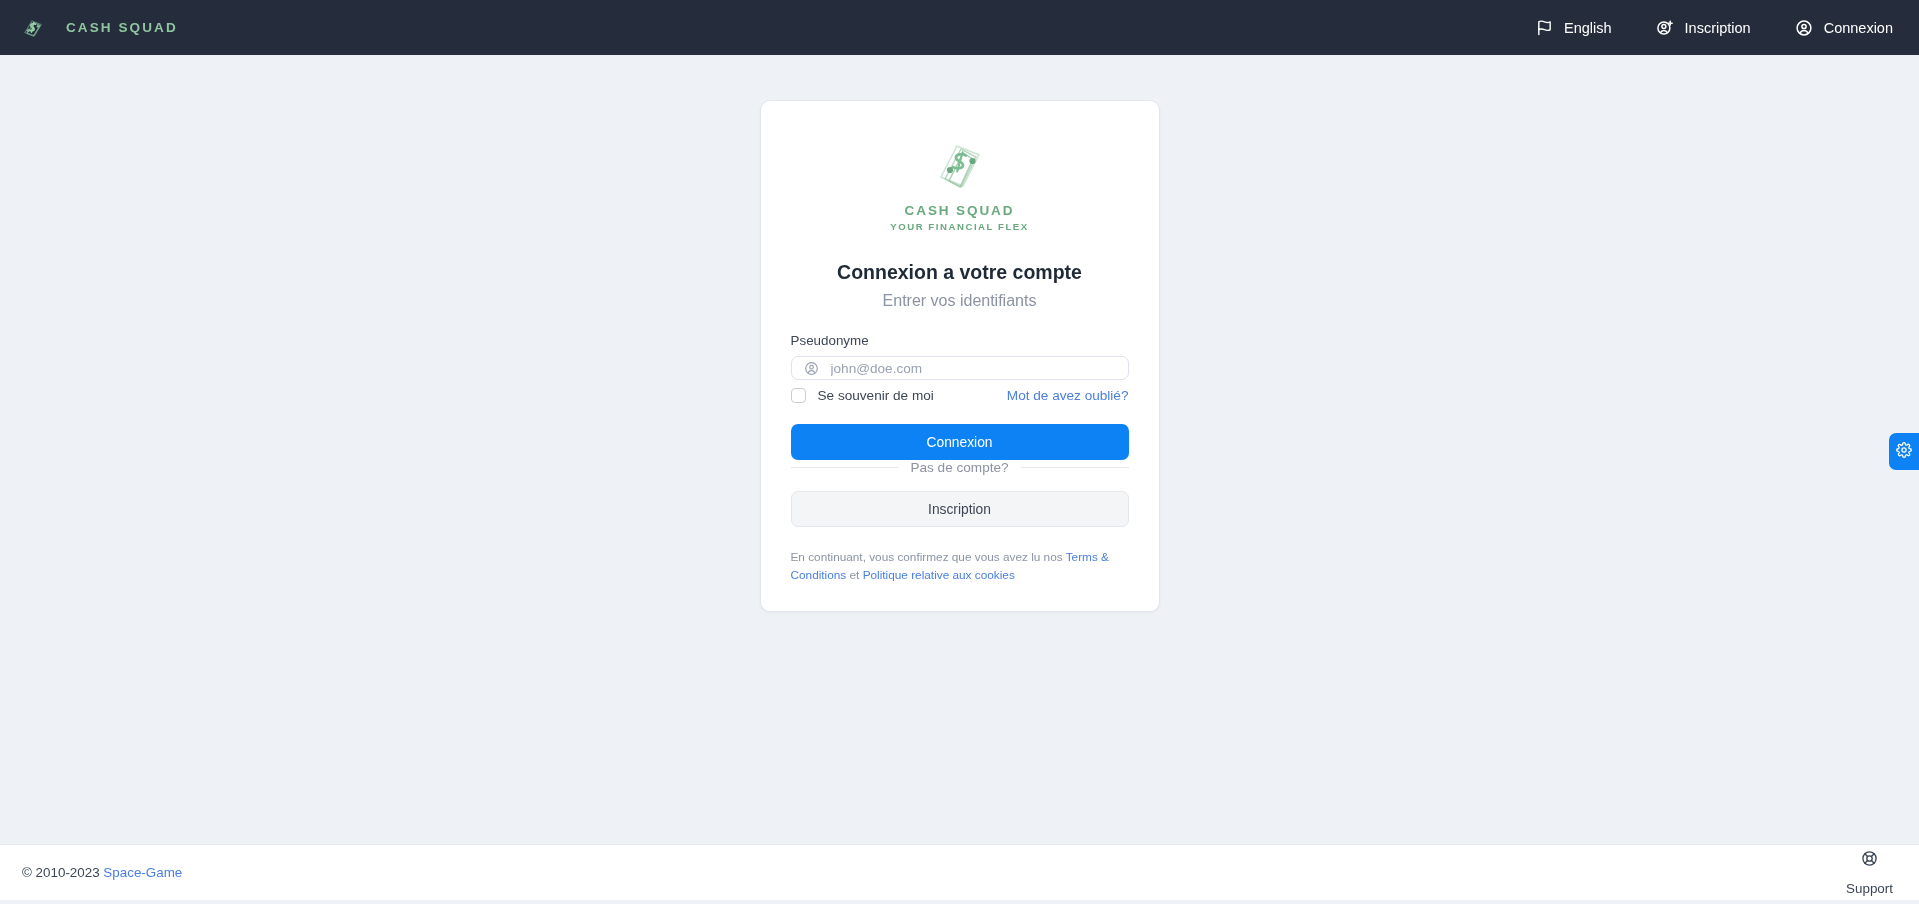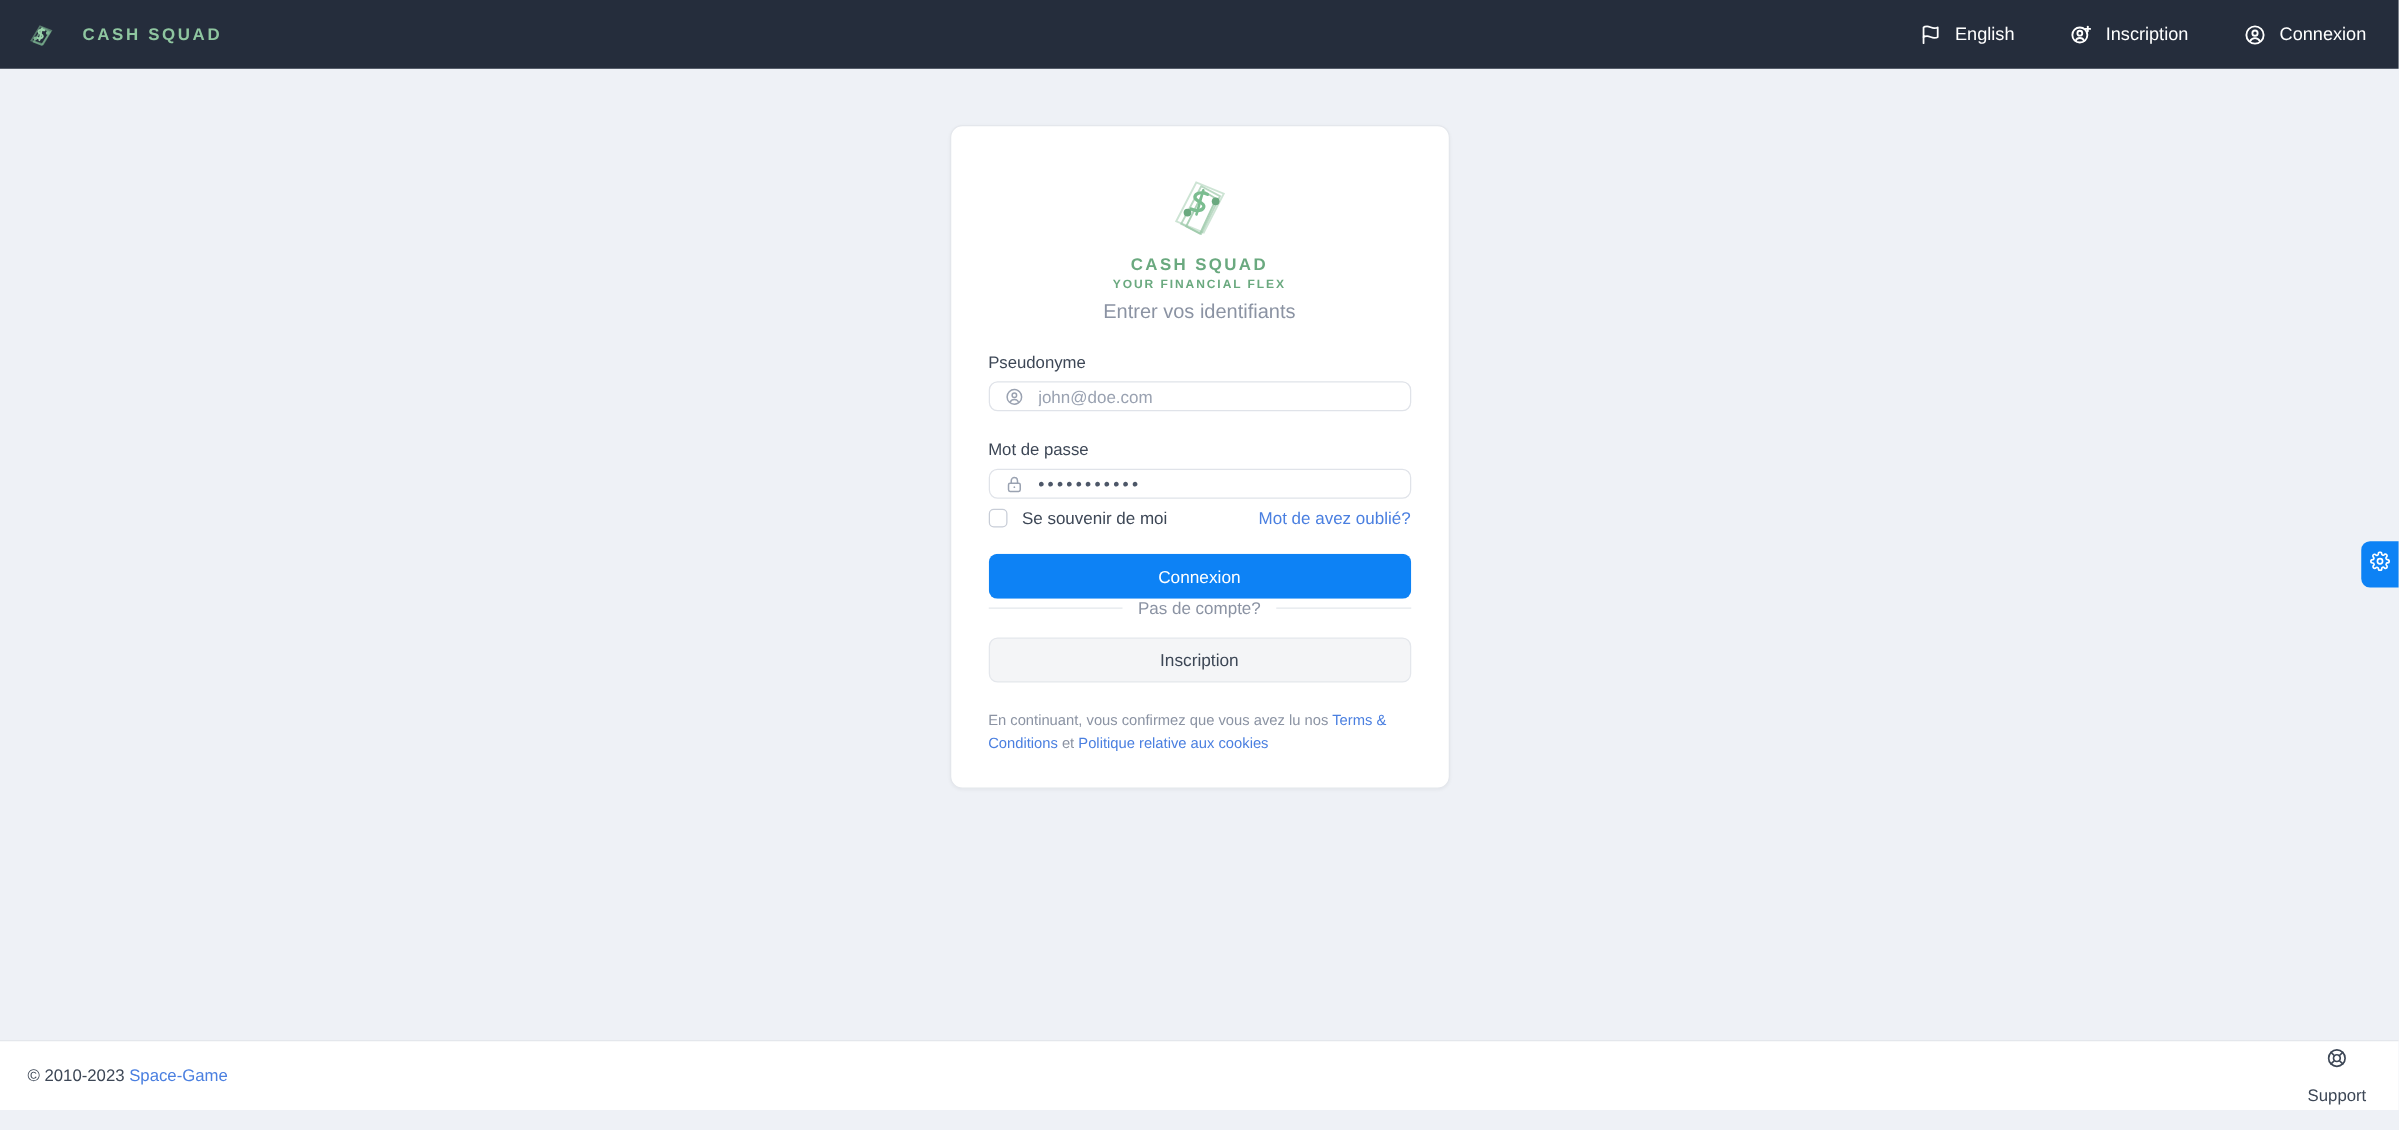--- a/index.html
+++ b/index.html
@@ -239,21 +239,21 @@
   .terms a {
     color: #4a7fe0;
     text-decoration: none;
     cursor: pointer;
   }
 
   
   .footer {
     position: absolute;
     left: 0;
-    bottom: 16px;
+    bottom: 4px;
     width: 100%;
     height: 56px;
     background: #ffffff;
     border-top: 1px solid #e4e7ec;
     display: flex;
     align-items: center;
     justify-content: space-between;
     padding: 0 26px 0 22px;
   }
 
@@ -356,49 +356,37 @@
           <path d="M37 18.5c-4.6-2.4-9.6-1.2-10.1 1.9-.6 3.6 7.8 4.2 7.2 7.9-.5 3.1-5.6 4.3-10.2 1.9" fill="none" stroke="#7bbd90" stroke-width="2.6" stroke-linecap="round"></path>
           <path d="M33.6 15.2 L28.2 34.5" fill="none" stroke="#7bbd90" stroke-width="2.1" stroke-linecap="round"></path>
           <circle cx="21" cy="33" r="3.1" fill="#6aa97f"></circle>
           <circle cx="43.5" cy="24" r="3.1" fill="#6aa97f"></circle>
         </svg>
       </span>
       <div class="logo-word">CASH SQUAD</div>
       <div class="logo-tag">YOUR FINANCIAL FLEX</div>
     </div>
 
+    <div class="card-title">Connexion a votre compte</div>
     <div class="card-sub">Entrer vos identifiants</div>
 
     <div class="field">
       <div class="field-label">Pseudonyme</div>
       <div class="input-wrap">
         <span class="input-icon">
           <svg width="15" height="15" viewBox="0 0 24 24" fill="none" stroke="currentColor" stroke-width="1.9" stroke-linecap="round" stroke-linejoin="round">
             <circle cx="12" cy="12" r="9.3"></circle>
             <circle cx="12" cy="10" r="2.9"></circle>
             <path d="M6.6 18.8c1-2.3 3-3.4 5.4-3.4s4.4 1.1 5.4 3.4"></path>
           </svg>
         </span>
         <input type="text" placeholder="john@doe.com" style="">
       </div>
     </div>
 
-    <div class="field">
-      <div class="field-label">Mot de passe</div>
-      <div class="input-wrap">
-        <span class="input-icon">
-          <svg width="15" height="15" viewBox="0 0 24 24" fill="none" stroke="currentColor" stroke-width="1.9" stroke-linecap="round" stroke-linejoin="round">
-            <rect x="4.5" y="10.5" width="15" height="10.5" rx="2"></rect>
-            <path d="M8 10.5V7.2a4 4 0 0 1 8 0v3.3"></path>
-            <circle cx="12" cy="15.6" r="1.1" fill="currentColor" stroke="none"></circle>
-          </svg>
-        </span>
-        <span class="pw-dots">•••••••••••</span>
-      </div>
-    </div>
 
     <div class="row-between">
       <div class="check-line">
         <span class="checkbox"></span>
         <span class="check-label">Se souvenir de moi</span>
       </div>
       <a class="link">Mot de avez oublié?</a>
     </div>
 
     <button class="btn btn-primary">Connexion</button>

